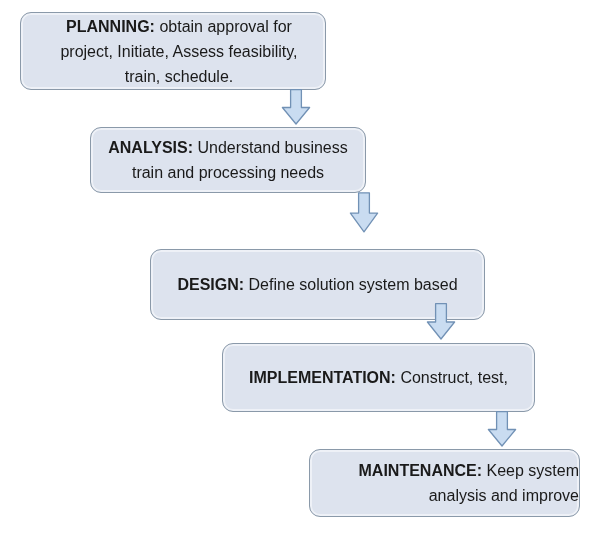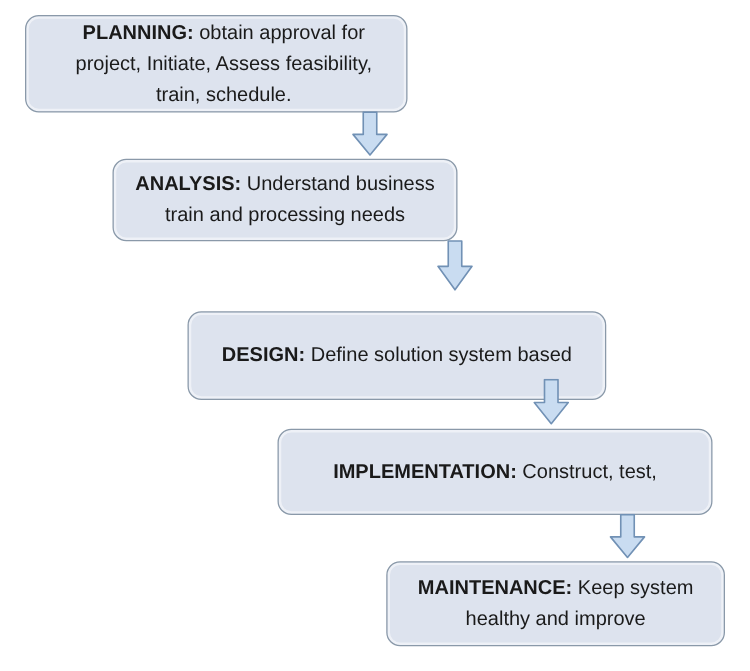--- a/index.html
+++ b/index.html
@@ -29,22 +29,22 @@
     color: var(--text, #1a1a1a);
     font-size: 16px;
     line-height: 25px;
   }
   .box .line { white-space: nowrap; }
   .box .bold { font-weight: 700; }
 
   .b1 { left: 20px;  top: 12px;  width: 306px; height: 78px; padding-left: 12px; }
   .b2 { left: 90px;  top: 127px; width: 276px; height: 66px; }
   .b3 { left: 150px; top: 233px; width: 335px; height: 71px; margin-top: 16px; }
-  .b4 { left: 222px; top: 343px; width: 348px; height: 69px; }
-  .b5 { left: 309px; top: 449px; width: 271px; height: 68px; }
+  .b4 { left: 222px; top: 343px; width: 313px; height: 69px; }
+  .b5 { left: 309px; top: 449px; width: 271px; height: 68px; align-items: flex-end; }
 
   .arrow { position: absolute; display: block; }
   .a1 { left: 281px; top: 89px;  width: 30px; height: 36px; }
   .a2 { left: 349px; top: 192px; width: 30px; height: 41px; }
   .a3 { left: 426px; top: 303px; width: 30px; height: 37px; }
   .a4 { left: 487px; top: 411px; width: 30px; height: 36px; }
 
   .arrow polygon {
     fill: var(--arrow-fill, #c9dcf1);
     stroke: var(--arrow-border, #7191b5);
@@ -88,16 +88,16 @@
   <div class="box b4">
     <div class="line"><span class="bold">IMPLEMENTATION:</span><span> Construct, test,</span></div>
   </div>
 
   <svg class="arrow a4" viewBox="0 0 30 36" preserveAspectRatio="none" xmlns="http://www.w3.org/2000/svg">
     <polygon points="9.6,0.7 20.4,0.7 20.4,18.5 28.6,18.5 15,35 1.4,18.5 9.6,18.5"></polygon>
   </svg>
 
   <div class="box b5">
     <div class="line"><span class="bold">MAINTENANCE:</span><span> Keep system</span></div>
-    <div class="line">healthy and improve</div>
+    <div class="line">analysis and improve</div>
   </div>
 
 </div>
 
 </body></html>

